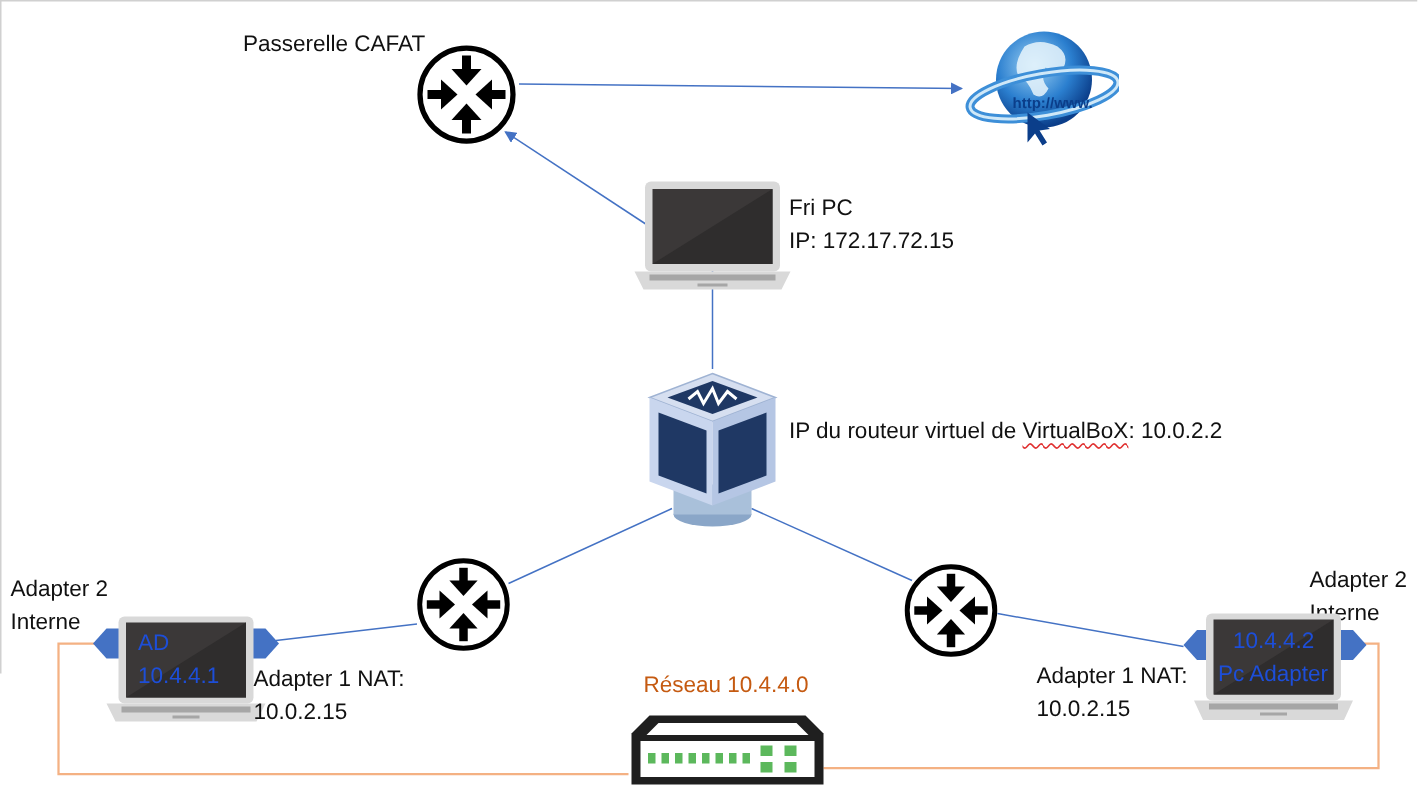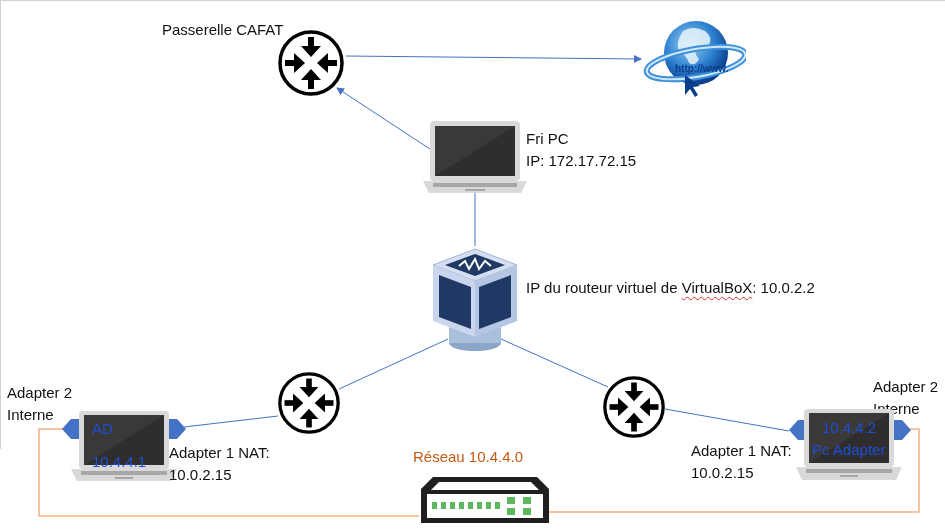--- a/index.html
+++ b/index.html
@@ -125,42 +125,42 @@
     <polygon points="3,20 12,10 24,10 24,30 12,30" fill="#4472c4"></polygon>
     <polygon points="108,10 118,10 127,20 118,30 108,30" fill="#4472c4"></polygon>
     <rect x="20" y="2" width="90" height="58" rx="4" fill="#d9d9d9"></rect>
     <rect x="25" y="6" width="80" height="50" fill="#3b3838"></rect>
     <polygon points="25,56 105,6 105,56" fill="#2f2d2d"></polygon>
     <polygon points="12,60 118,60 112,72 18,72" fill="#d9d9d9"></polygon>
     <rect x="22" y="62" width="86" height="4" fill="#a6a6a6"></rect>
     <rect x="56" y="68" width="18" height="2" fill="#a6a6a6"></rect>
   </svg>
   <div class="screen-text" style="left:91px;top:417px;">AD</div>
-  <div class="screen-text" style="left:91px;top:439px;margin-top:11px;">10.4.4.1</div>
+  <div class="screen-text" style="left:91px;top:439px;">10.4.4.1</div>
   <div class="lbl" style="left:168px;top:441px;">Adapter 1 NAT:</div>
   <div class="lbl" style="left:168px;top:463px;">10.0.2.15</div>
 
   <div class="lbl" style="left:872px;top:375px;">Adapter 2</div>
   <div class="lbl" style="left:872px;top:397px;">Interne</div>
   <svg class="node" style="left:785px;top:405px;" width="130" height="78" viewBox="0 0 130 78">
     <polygon points="3,24 12,14 24,14 24,34 12,34" fill="#4472c4"></polygon>
     <polygon points="106,14 116,14 125,24 116,34 106,34" fill="#4472c4"></polygon>
     <rect x="18" y="3" width="90" height="58" rx="4" fill="#d9d9d9"></rect>
     <rect x="23" y="7" width="80" height="50" fill="#3b3838"></rect>
     <polygon points="23,57 103,7 103,57" fill="#2f2d2d"></polygon>
     <polygon points="10,61 116,61 110,74 16,74" fill="#d9d9d9"></polygon>
     <rect x="20" y="63" width="86" height="4" fill="#a6a6a6"></rect>
     <rect x="54" y="69" width="18" height="2" fill="#a6a6a6"></rect>
   </svg>
   <div class="screen-text" style="left:821px;top:416px;">10.4.4.2</div>
   <div class="screen-text" style="left:811px;top:438px;">Pc Adapter</div>
   <div class="lbl" style="left:690px;top:439px;">Adapter 1 NAT:</div>
   <div class="lbl" style="left:690px;top:461px;">10.0.2.15</div>
 
-  <div class="lbl orange" style="left:412px;top:445px;">Réseau 10.4.4.0</div>
+  <div class="lbl orange" style="left:428px;top:445px;">Réseau 10.4.4.0</div>
   <svg class="node" style="left:418px;top:474px;" width="132" height="50" viewBox="0 0 132 50">
     <polygon points="14,2 118,2 130,14 130,48 2,48 2,14" fill="#1f1f1f"></polygon>
     <polygon points="20,7 112,7 120,15 12,15" fill="#ffffff"></polygon>
     <rect x="8" y="19" width="116" height="24" fill="#ffffff"></rect>
     <g fill="#5cb85c">
       <rect x="13" y="27" width="5" height="7"></rect>
         <rect x="22" y="27" width="5" height="7"></rect>
       <rect x="31" y="27" width="5" height="7"></rect>
         <rect x="40" y="27" width="5" height="7"></rect>
       <rect x="49" y="27" width="5" height="7"></rect>

